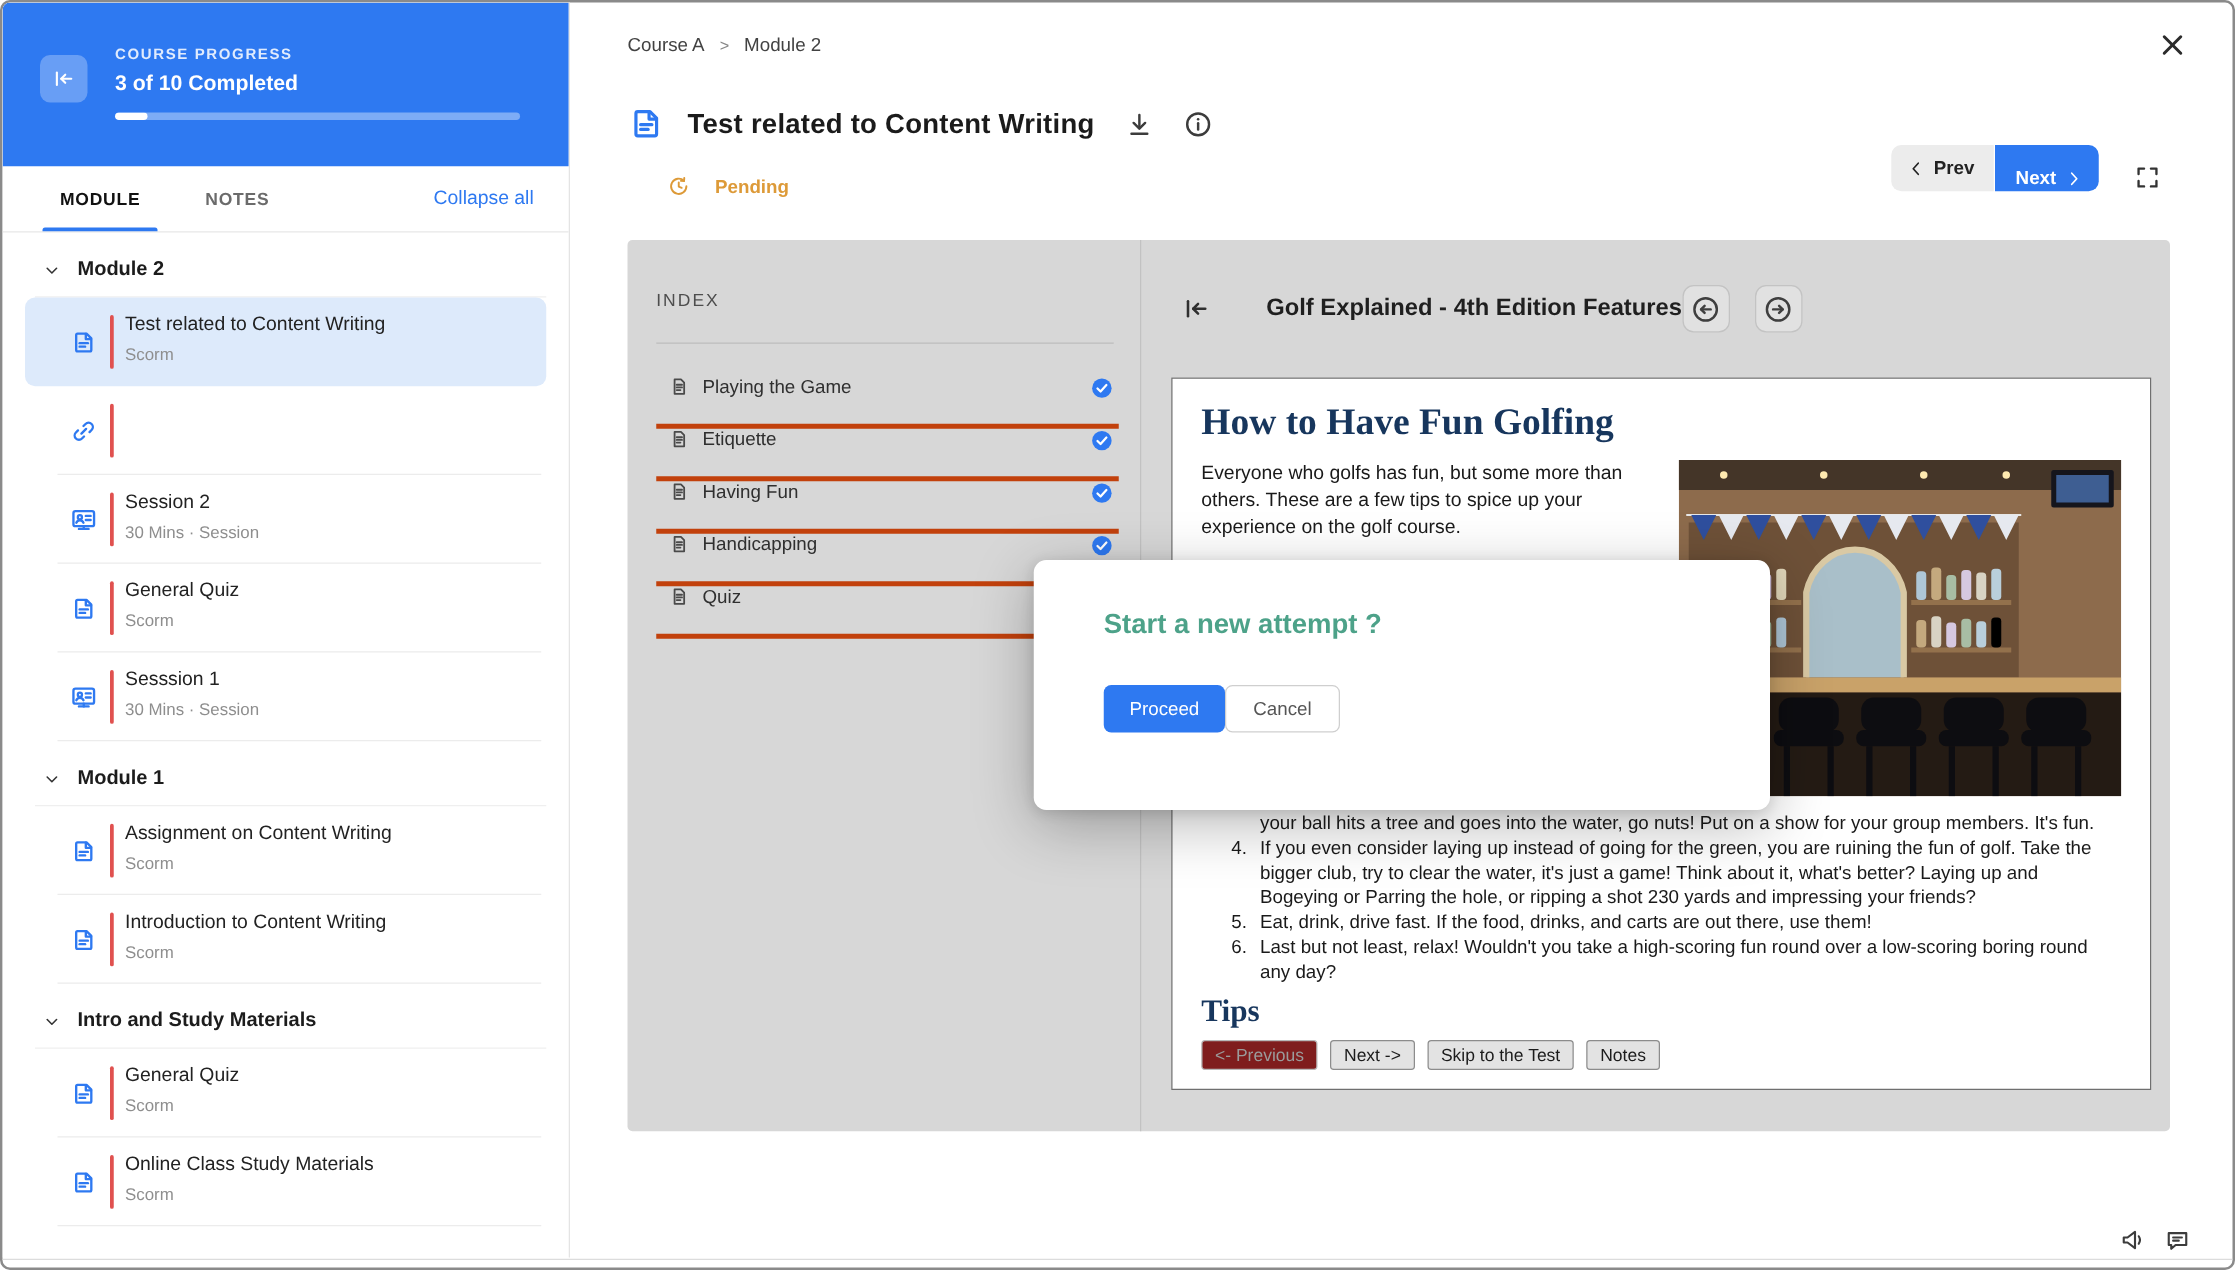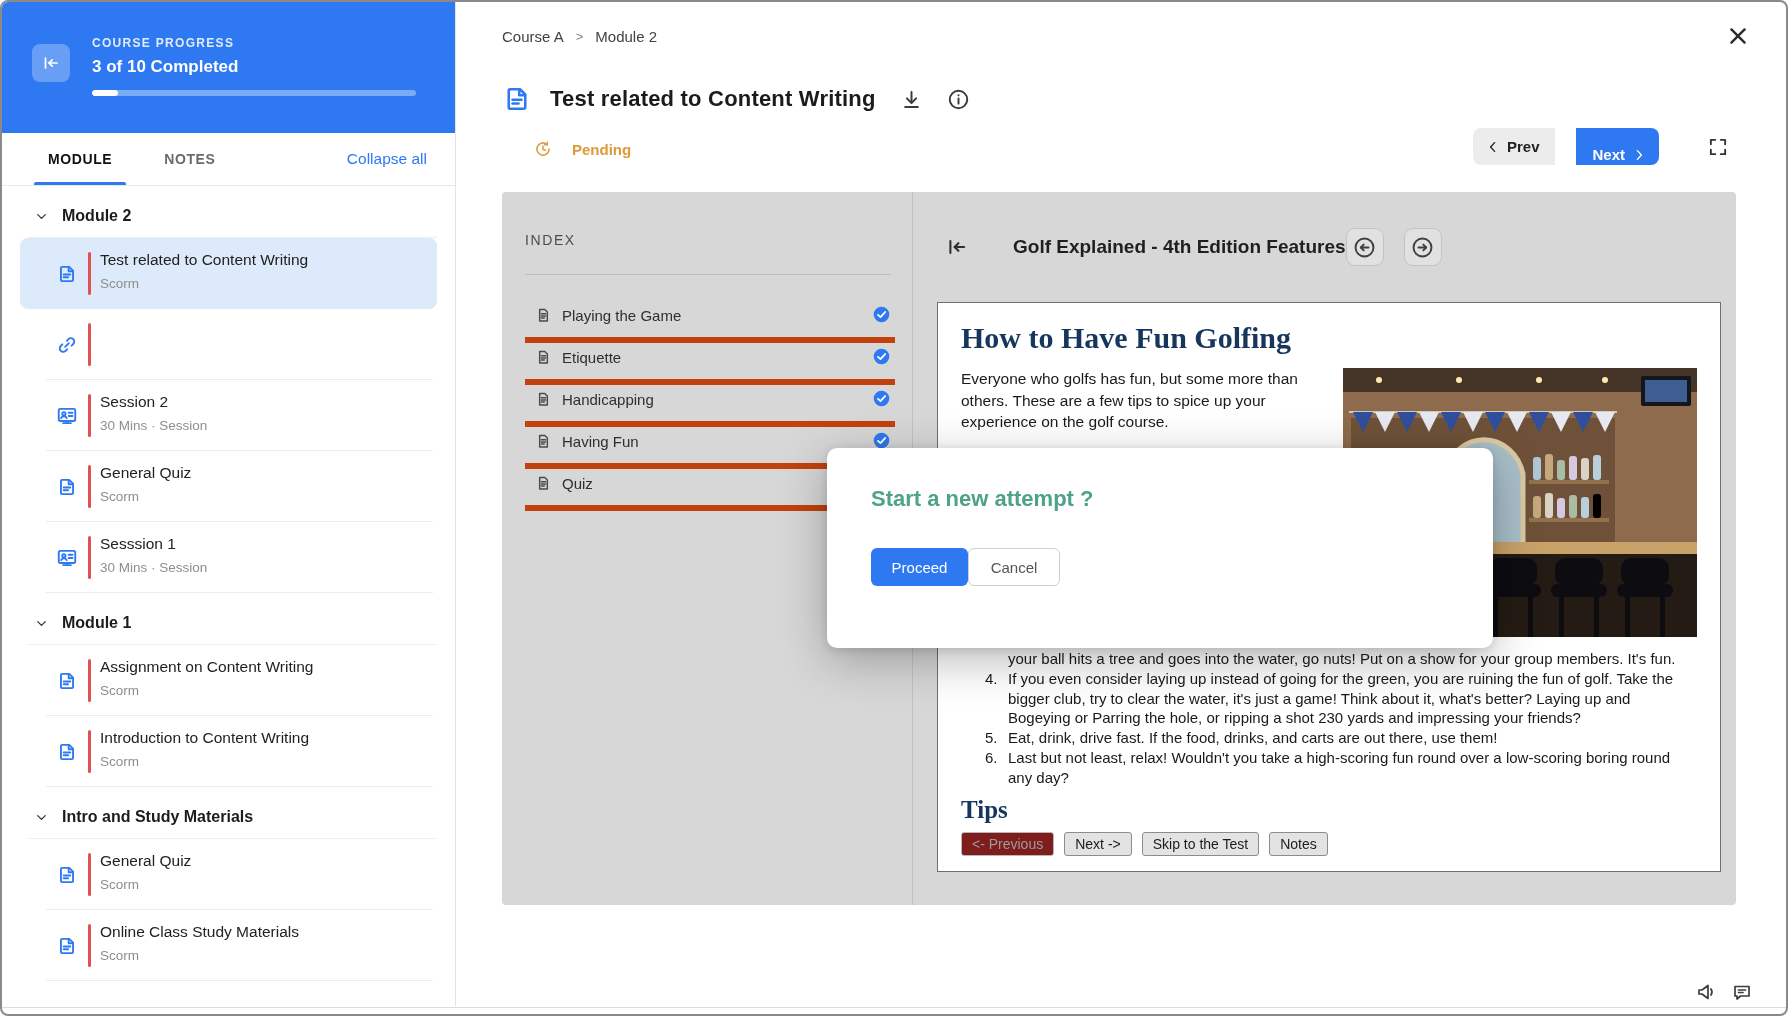--- a/index.html
+++ b/index.html
@@ -48,32 +48,32 @@
 
   .title-row { position:absolute; left:45px; top:82px; display:flex; align-items:center; gap:18px; }
   .title-icn { color:var(--accent,#2e79f1); }
   .page-title { font-size:22px; font-weight:700; color:#1b1b1b; letter-spacing:0.2px; }
   .ghost-btn { background:none; border:none; color:#3c3c3c; cursor:pointer; display:flex; align-items:center; justify-content:center; }
   .title-row .ghost-btn { margin-left:6px; }
 
   .status-row { position:absolute; left:77px; top:138px; display:flex; align-items:center; gap:20px; color:var(--pending-orange,#dd9a38); }
   .status-text { font-size:15px; font-weight:600; }
 
-  .nav-row { position:absolute; top:126px; right:57px; display:flex; align-items:center;gap:20px; }
+  .nav-row { position:absolute; top:114px; right:57px; display:flex; align-items:flex-end; }
   .prev-btn { height:37px; padding:0 16px 0 12px; display:flex; align-items:center; gap:6px; background:#ececec; color:#222; border:none; border-radius:8px 0 0 8px; font-size:15px; font-weight:600; cursor:pointer; }
   .next-btn { height:37px; padding:16px 12px 0 16px; display:flex; align-items:center; gap:6px; background:var(--accent,#2e79f1); color:#fff; border:none; border-radius:0 8px 8px 0; font-size:15px; font-weight:600; margin-left:1px; cursor:pointer; }
   .fs-btn { margin-left:28px; background:none; border:none; color:#333; cursor:pointer; }
 
   
   .player { position:absolute; left:45px; top:190px; width:1234px; height:713px; background:#d7d7d7; border-radius:4px; display:flex; }
   .index-panel { width:411px; border-right:1px solid #c2c2c2; padding:0 0 0 23px; }
   .index-title { margin-top:40px; font-size:14px; letter-spacing:1.6px; color:#4d4d4d; }
   .index-divider { margin-top:26px; height:1px; width:366px; background:#bdbdbd; }
   .index-list { margin-top:26px; }
-  .idx-item { display:flex; align-items:flex-end; width:370px; height:42px; border-bottom:6px solid #c2410c; padding:0 4px 13px 10px; cursor:pointer; }
+  .idx-item { display:flex; align-items:flex-start; width:370px; height:42px; border-bottom:4px solid #c2410c; padding:0 4px 0 10px; cursor:pointer; }
   .idx-doc { color:#4a4a4a; flex:none; }
   .idx-label { font-size:15px; color:#2f2f2f; margin-left:10px; }
   .idx-check { margin-left:auto; flex:none; }
 
   .content-panel { flex:1; padding:0 13px 0 24px; }
   .content-header { height:110px; display:flex; align-items:center; }
   .content-header .ghost-btn { color:#2f2f2f; margin-left:8px; }
   .content-title { font-size:19px; font-weight:600; color:#1f1f1f; margin-left:44px; }
   .round-btn { width:38px; height:38px; border-radius:9px; background:#e1e1e1; border:1px solid #c3c3c3; color:#3f3f3f; display:flex; align-items:center; justify-content:center; cursor:pointer; }
   .round-btn:first-of-type { margin-left:auto; }
@@ -91,21 +91,21 @@
   .golf-text { flex:1; }
   .golf-tips { font-family:"Liberation Serif","DejaVu Serif",serif; font-size:25px; font-weight:700; color:var(--navy,#17365d); margin-top:8px; }
   .golf-buttons { display:flex; gap:10px; margin-top:8px; }
   .gbtn { font-family:"Liberation Sans","DejaVu Sans",sans-serif; font-size:14px; padding:3px 10px; background:#e3e3e3; border:1px solid #8c8c8c; border-radius:3px; color:#1c1c1c; cursor:pointer; }
   .gbtn.disabled { color:#9b9b9b; border-color:#b8b8b8; background:#7f1d1d; cursor:default; }
 
   .footer-icons { position:absolute; right:34px; bottom:12px; display:flex; gap:16px; color:#555; }
   .bottom-line { position:absolute; left:0; right:0; bottom:6px; height:1px; background:#dcdcdc; }
 
   
-  .modal { position:absolute; left:825px; top:446px; width:666px; height:200px; background:#fff; border-radius:10px; padding:38px 44px; z-index:10;
+  .modal { position:absolute; left:825px; top:446px; width:589px; height:200px; background:#fff; border-radius:10px; padding:38px 56px; z-index:10;
            box-shadow:0 12px 48px rgba(0,0,0,0.28), 0 2px 10px rgba(0,0,0,0.12); }
   .modal-title { font-size:22px; font-weight:700; color:var(--modal-teal,#4da289); }
   .modal-actions { margin-top:36px; display:flex; gap:0; }
   .btn-proceed { width:97px; height:38px; background:var(--accent,#2e79f1); color:#fff; border:none; border-radius:6px; font-size:15px; cursor:pointer; }
   .btn-cancel { width:92px; height:38px; background:#fff; color:#555; border:1px solid #cfcfcf; border-radius:6px; font-size:15px; cursor:pointer; }
 </style>
 </head>
 <body>
 
 <div class="app">
@@ -393,34 +393,34 @@
                 <polyline points="6.3,10.3 8.9,12.8 13.8,7.4" stroke="#fff" stroke-width="1.9"></polyline>
               </svg>
             </div>
             <div class="idx-item">
               <svg class="icn idx-doc" width="17" height="17" viewBox="0 0 20 20">
                 <path d="M5.5 3h6l3 3v10.5h-9z"></path>
                 <line x1="7.5" y1="8" x2="12.5" y2="8"></line>
                 <line x1="7.5" y1="10.5" x2="12.5" y2="10.5"></line>
                 <line x1="7.5" y1="13" x2="11" y2="13"></line>
               </svg>
-              <span class="idx-label">Handicapping</span>
+              <span class="idx-label">Having Fun</span>
               <svg class="icn idx-check" width="19" height="19" viewBox="0 0 20 20">
                 <circle cx="10" cy="10" r="8.2" fill="#2e79f1" stroke="none"></circle>
                 <polyline points="6.3,10.3 8.9,12.8 13.8,7.4" stroke="#fff" stroke-width="1.9"></polyline>
               </svg>
             </div>
             <div class="idx-item">
               <svg class="icn idx-doc" width="17" height="17" viewBox="0 0 20 20">
                 <path d="M5.5 3h6l3 3v10.5h-9z"></path>
                 <line x1="7.5" y1="8" x2="12.5" y2="8"></line>
                 <line x1="7.5" y1="10.5" x2="12.5" y2="10.5"></line>
                 <line x1="7.5" y1="13" x2="11" y2="13"></line>
               </svg>
-              <span class="idx-label">Having Fun</span>
+              <span class="idx-label">Handicapping</span>
               <svg class="icn idx-check" width="19" height="19" viewBox="0 0 20 20">
                 <circle cx="10" cy="10" r="8.2" fill="#2e79f1" stroke="none"></circle>
                 <polyline points="6.3,10.3 8.9,12.8 13.8,7.4" stroke="#fff" stroke-width="1.9"></polyline>
               </svg>
             </div>
             <div class="idx-item">
               <svg class="icn idx-doc" width="17" height="17" viewBox="0 0 20 20">
                 <path d="M5.5 3h6l3 3v10.5h-9z"></path>
                 <line x1="7.5" y1="8" x2="12.5" y2="8"></line>
                 <line x1="7.5" y1="10.5" x2="12.5" y2="10.5"></line>

